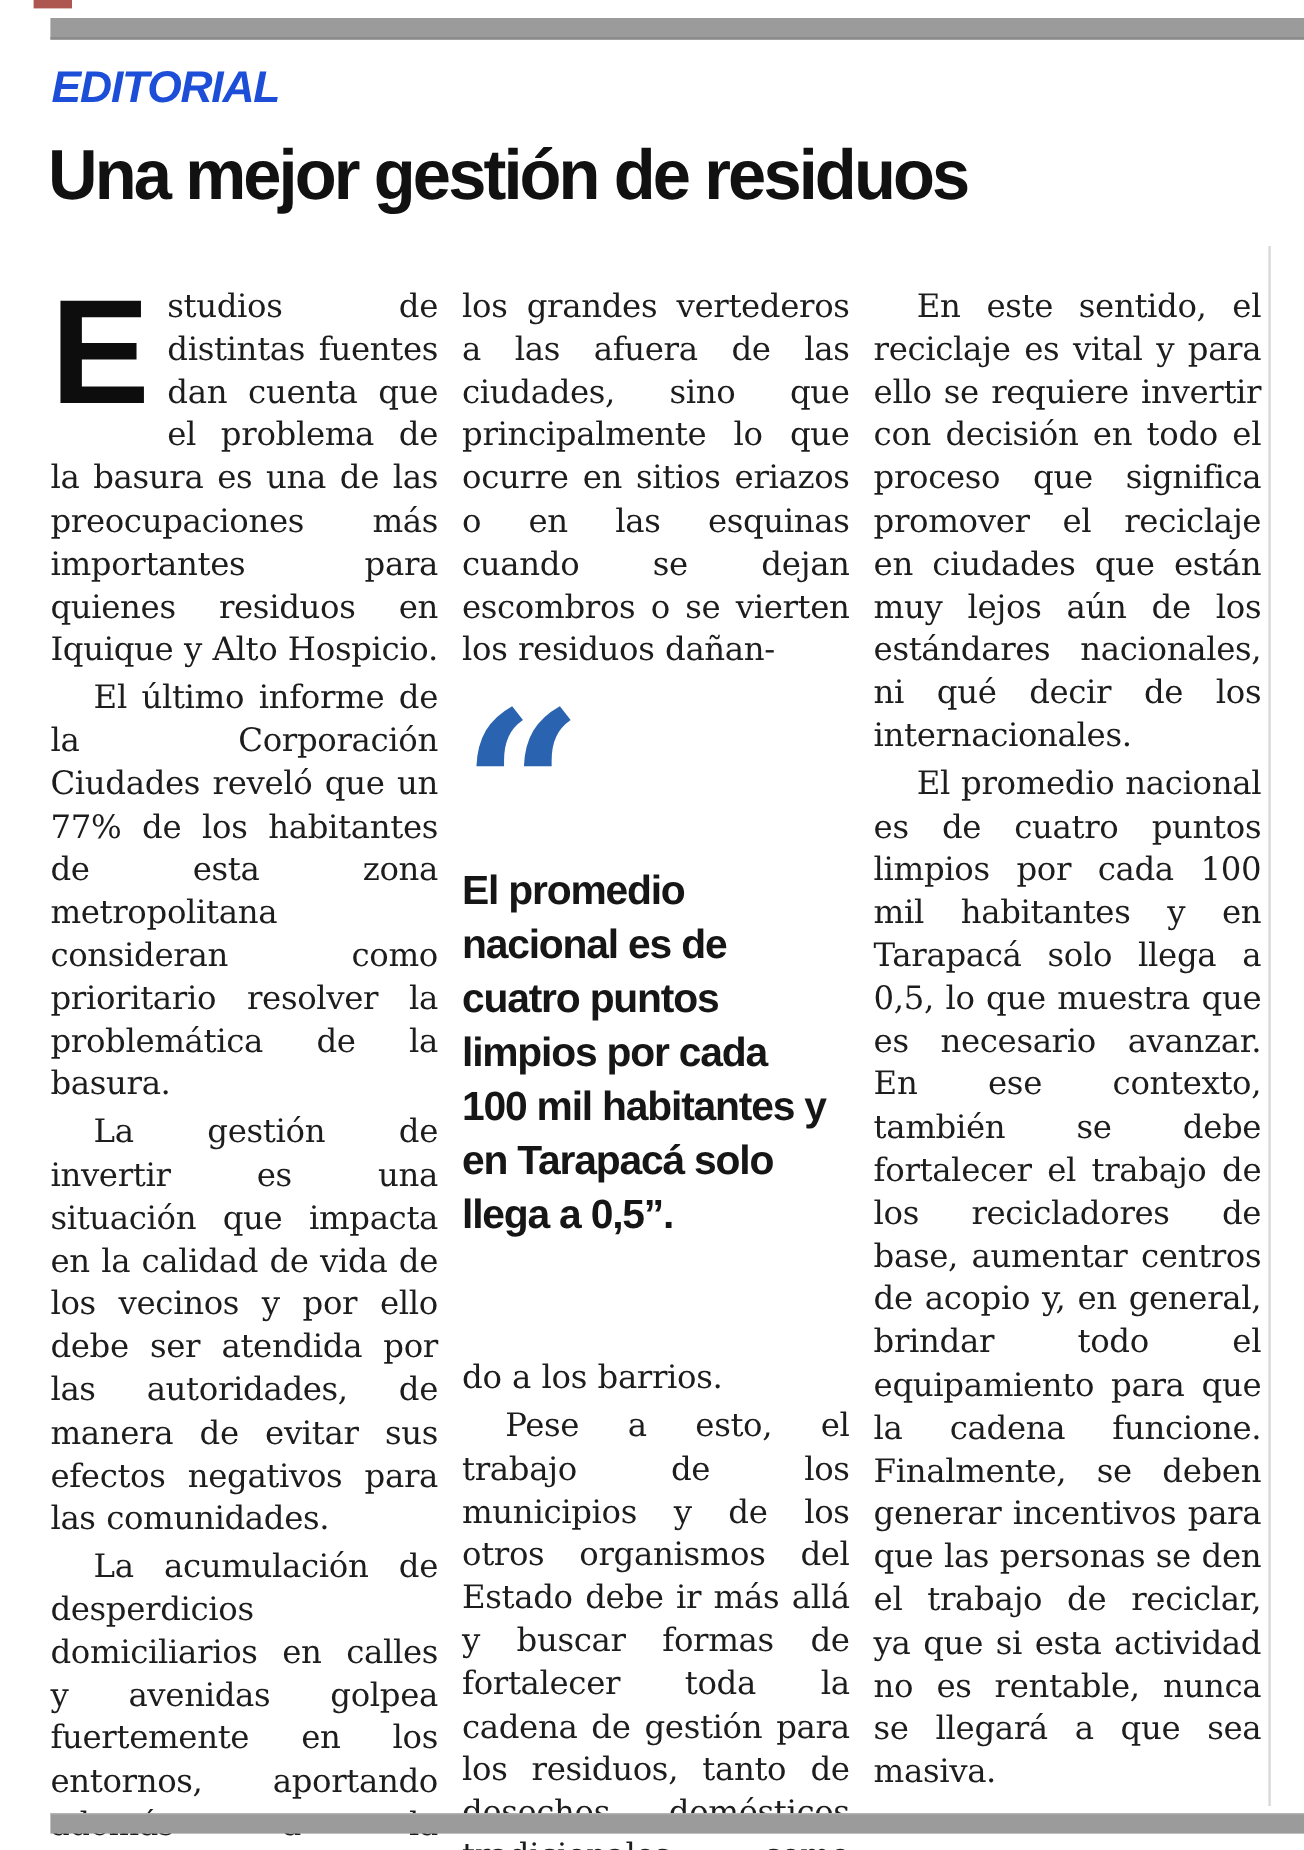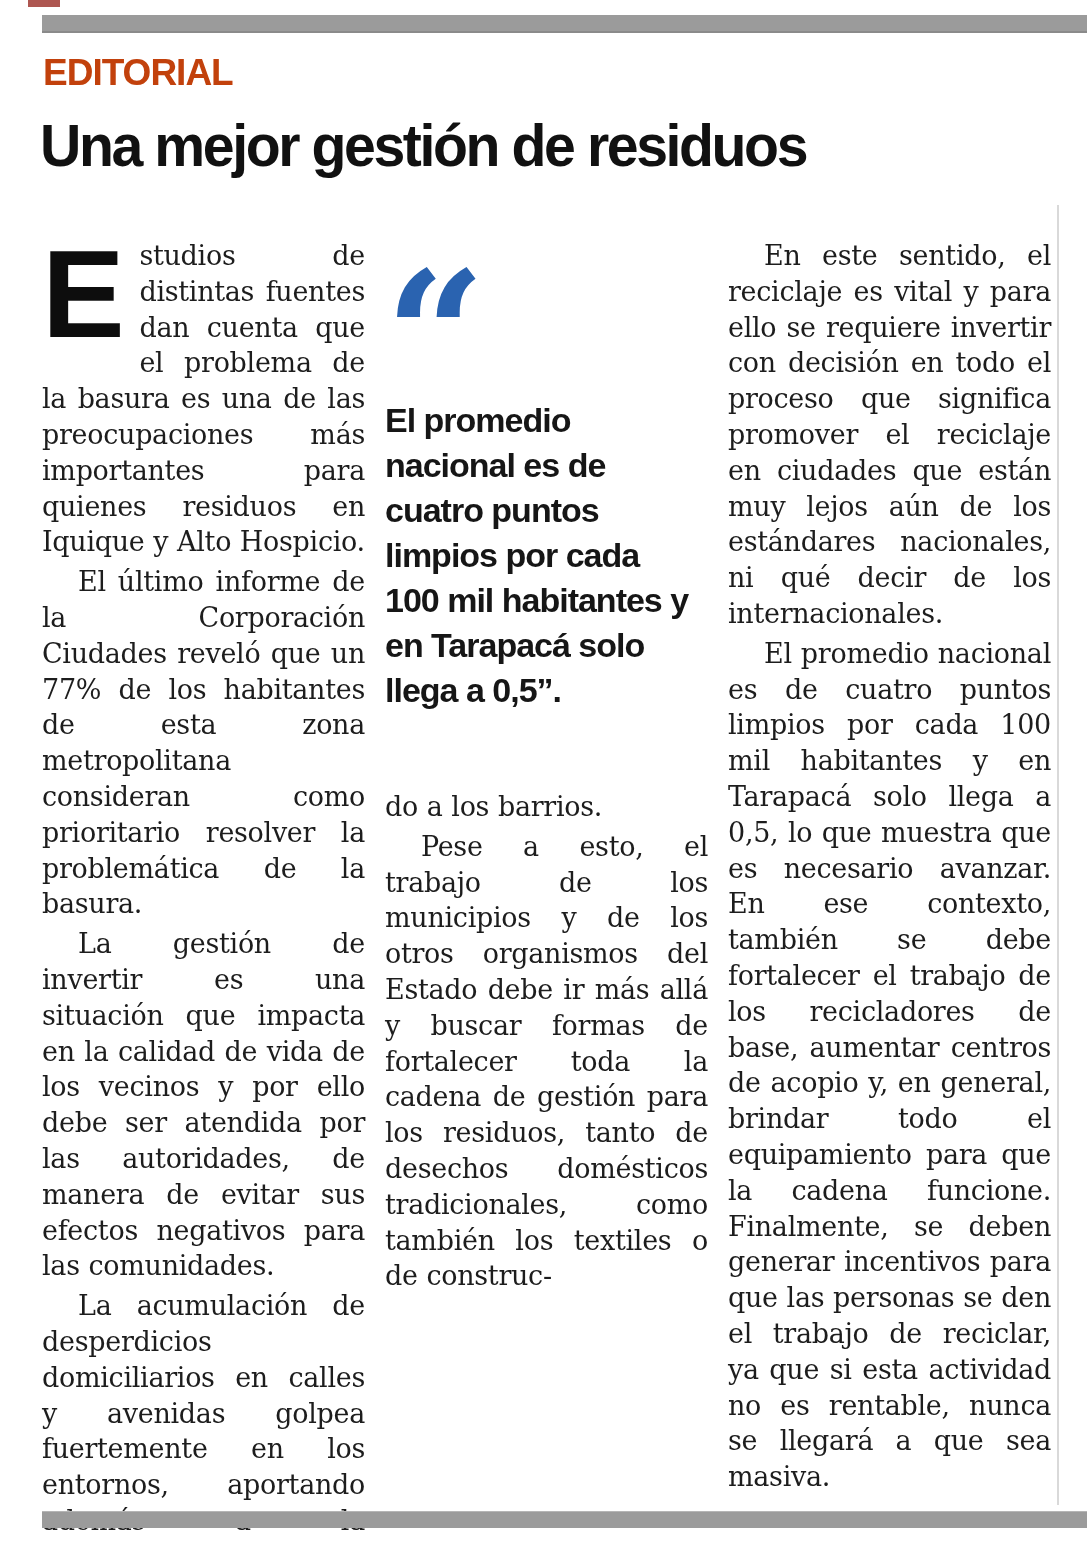--- a/index.html
+++ b/index.html
@@ -26,21 +26,22 @@
     position:absolute;left:42px;top:15px;right:0;height:18px;
     background:var(--bar-gray);
     border-bottom:2px solid #8a8a8a;
   }
   .kicker{
     position:absolute;left:43px;top:52px;
     font-family:"Liberation Sans", sans-serif;
     font-weight:bold;
     font-size:37px;
     letter-spacing:-1px;
-    color:#c2410c;
+    color:#1d4ed8;
+    font-style:italic;
   }
   .headline{
     position:absolute;left:40px;top:112px;
     font-family:"Liberation Sans", sans-serif;
     font-weight:bold;
     font-size:59px;
     letter-spacing:-2.5px;
     color:#111;
     transform:scaleX(.97);
     transform-origin:left top;
@@ -81,21 +82,21 @@
   }
   .pullquote-text{
     font-family:"Liberation Sans", sans-serif;
     font-weight:bold;
     font-size:34px;
     line-height:45px;
     letter-spacing:-1px;
     color:#161616;
     text-align:left;
   }
-  .after-quote{margin-top:76px;}
+  .after-quote{margin-top:96px;}
   .col2-top{margin-bottom:0;}
   .col p + p{margin-top:4px;}
   .column-rule{
     position:absolute;left:1057px;top:205px;width:2px;height:1300px;
     background:var(--rule-gray);
   }
   .bottombar{
     position:absolute;left:42px;top:1511px;right:0;height:17px;
     background:var(--bar-gray);
     border-top:1px solid #b5b5b5;
@@ -114,20 +115,21 @@
 
   <div class="col">
     <p><span class="dropcap">E</span><span>studios de distintas fuentes dan cuenta que el problema de la basura es una de las preocupaciones más importantes para quienes residuos en Iquique y Alto Hospicio.</span></p>
     <p class="indent">El último informe de la Corporación Ciudades reveló que un 77% de los habitantes de esta zona metropolitana consideran como prioritario resolver la problemática de la basura.</p>
     <p class="indent">La gestión de invertir es una situación que impacta en la calidad de vida de los vecinos y por ello debe ser atendida por las autoridades, de manera de evitar sus efectos negativos para las comunidades.</p>
     <p class="indent">La acumulación de desperdicios domiciliarios en calles y avenidas golpea fuertemente en los entornos, aportando además a la inseguridad, hoy por hoy otra de las principales demandas de iquiqueños y hospicianos.</p>
 
   </div>
 
   <div class="col">
+    <p class="col2-top">los grandes vertederos a las afuera de las ciudades, sino que principalmente lo que ocurre en sitios eriazos o en las esquinas cuando se dejan escombros o se vierten los residuos dañan-</p>
     <div class="pullquote">
       <div class="quote-glyph">“</div>
       <div class="pullquote-text">El promedio nacional es de cuatro puntos limpios por cada 100 mil habitantes y en Tarapacá solo llega a 0,5”.</div>
     </div>
     <p class="after-quote">do a los barrios.</p>
     <p class="indent">Pese a esto, el trabajo de los municipios y de los otros organismos del Estado debe ir más allá y buscar formas de fortalecer toda la cadena de gestión para los residuos, tanto de desechos domésticos tradicionales, como también los textiles o de construc-</p>
   </div>
 
   <div class="col">
     <p class="indent">En este sentido, el reciclaje es vital y para ello se requiere invertir con decisión en todo el proceso que significa promover el reciclaje en ciudades que están muy lejos aún de los estándares nacionales, ni qué decir de los internacionales.</p>

